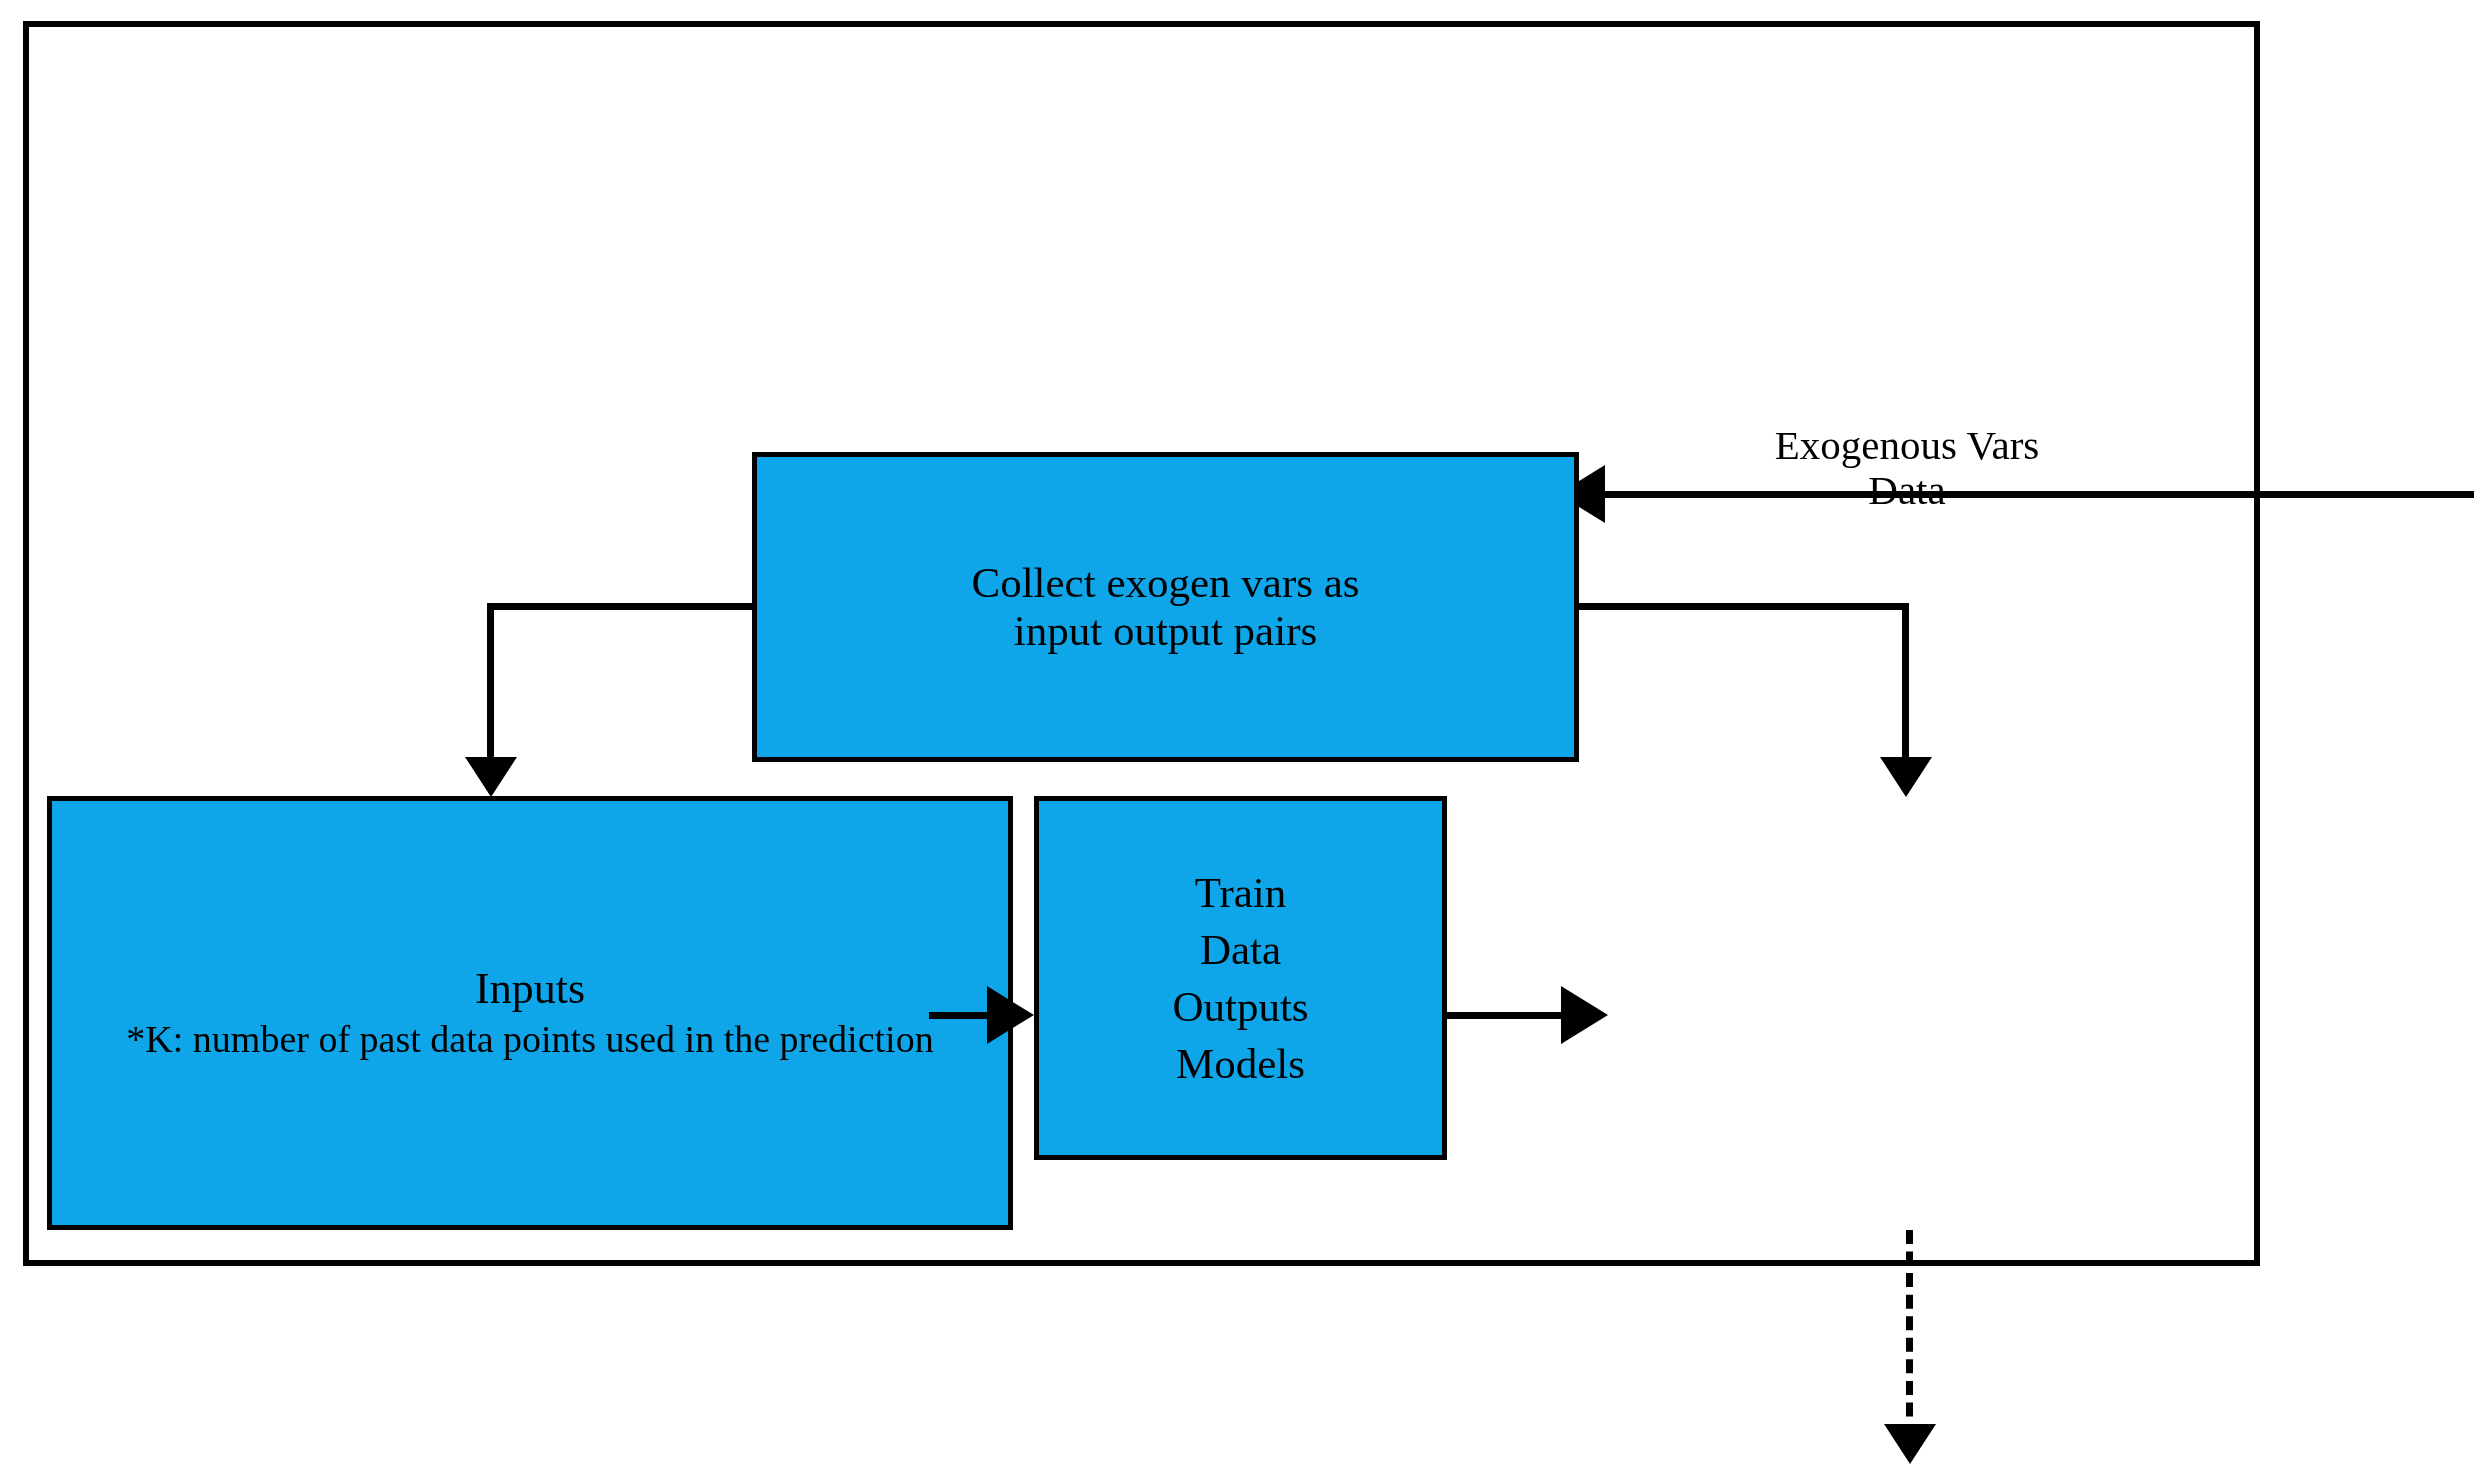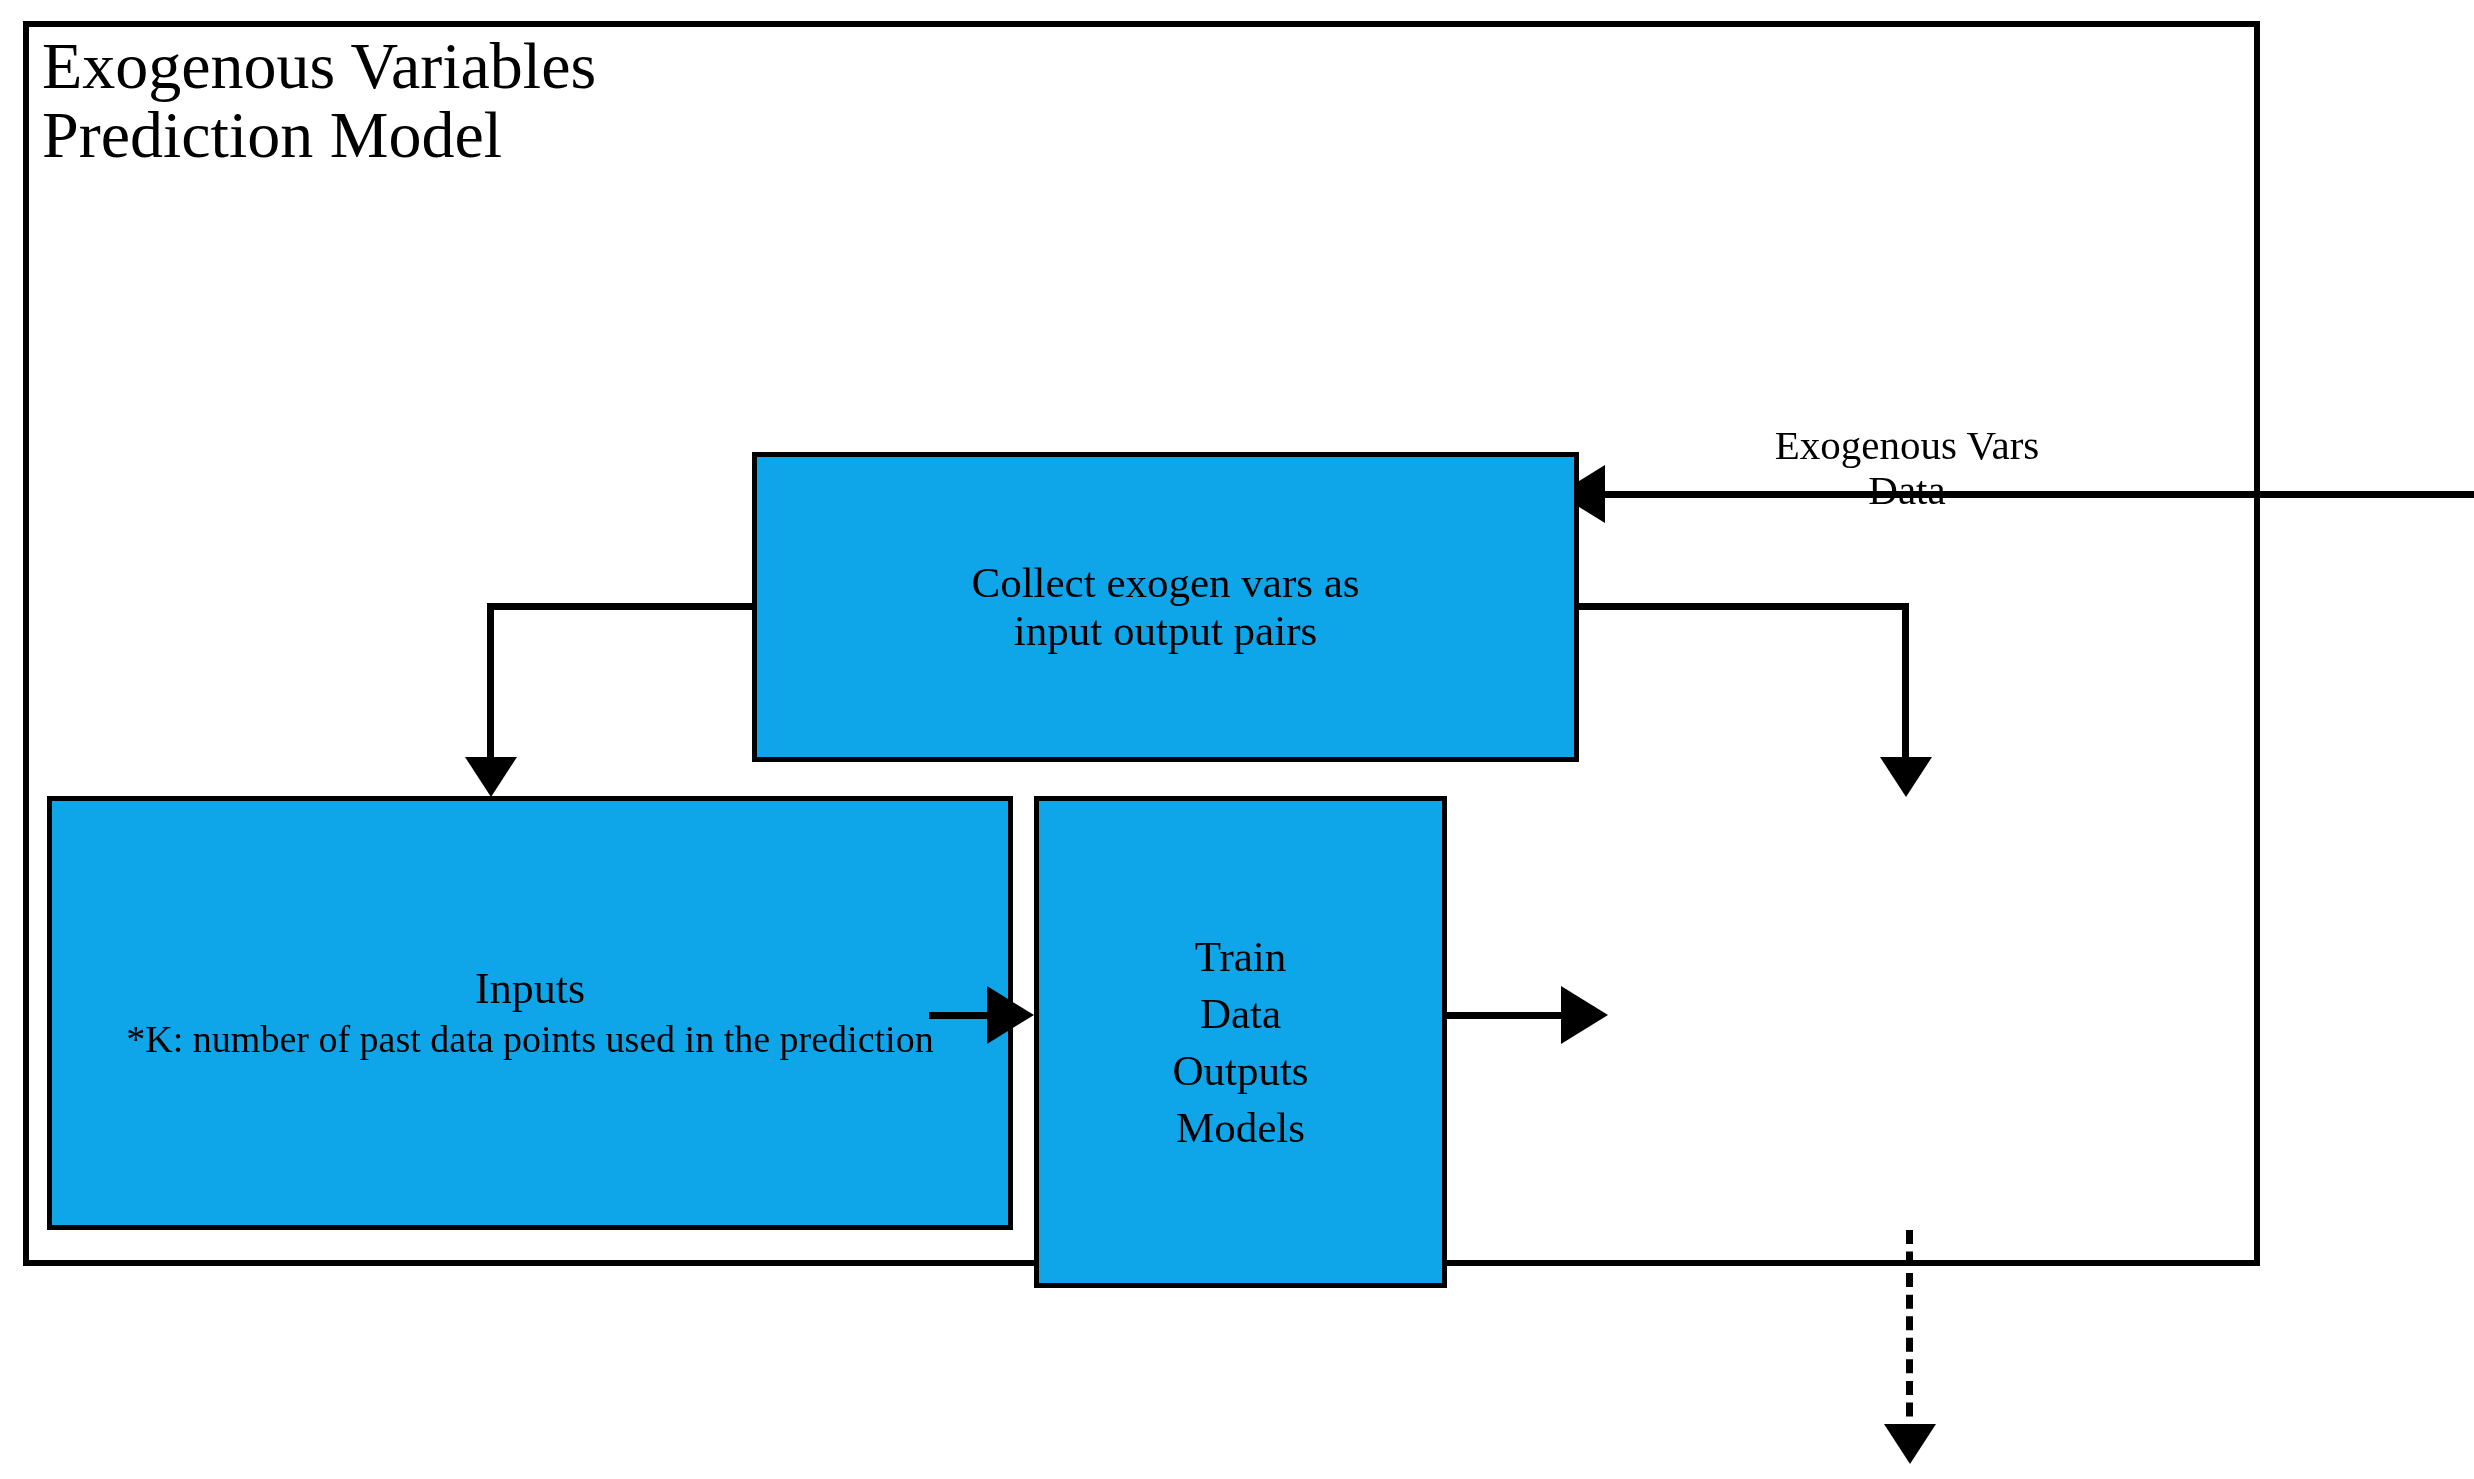--- a/index.html
+++ b/index.html
@@ -67,21 +67,21 @@
     left: 47px;
     top: 796px;
     width: 966px;
     height: 434px;
     font-size: 40px;
   }
   .box-train {
     left: 1034px;
     top: 796px;
     width: 413px;
-    height: 492px;
+    height: 364px;
     font-size: 43px;
   }
   .box-train .ln { display: block; line-height: 1.33; }
 
   .box-target {
     left: 1608px;
     top: 796px;
     width: 604px;
     height: 434px;
     font-size: 38px;
@@ -158,22 +158,20 @@
     border-right: 47px solid #000000;
   }
 </style>
 </head>
 <body>
 
 <div id="canvas">
 
   <div class="outer-frame"></div>
 
-  <div class="title">Exogenous Variables
-Prediction Model</div>
 
   <div class="hline" style="left:1605px; top:491px; width:870px;"></div>
   <div class="arrow-left" style="left:1558px; top:465px;"></div>
   <div class="edge-label label-exovars">Exogenous Vars
 Data</div>
 
   <div class="box box-collect">
     <span class="ln">Collect exogen vars as</span>
     <span class="ln">input output pairs</span>
   </div>

